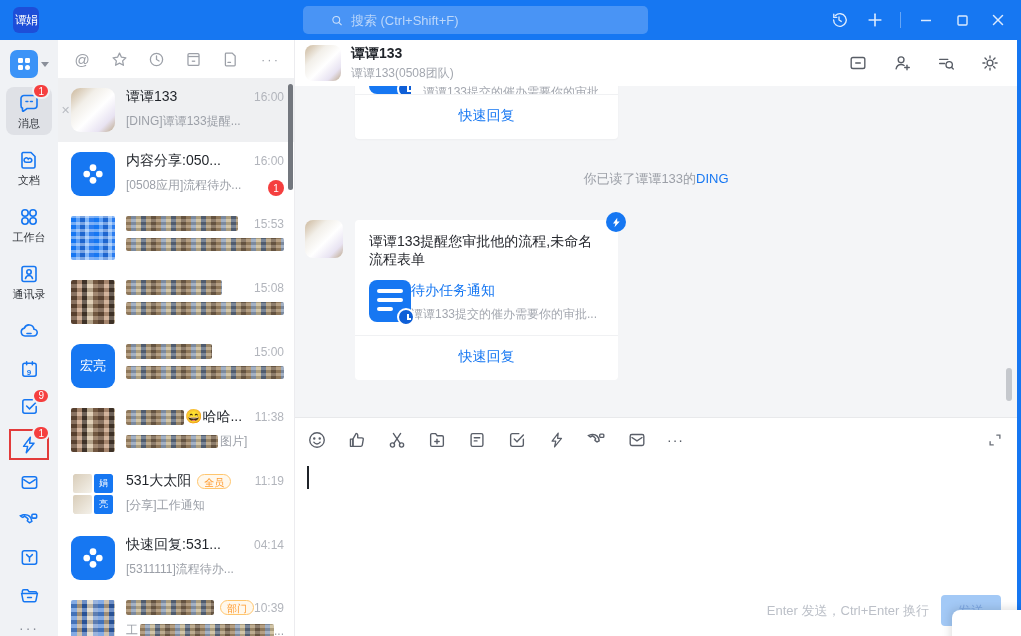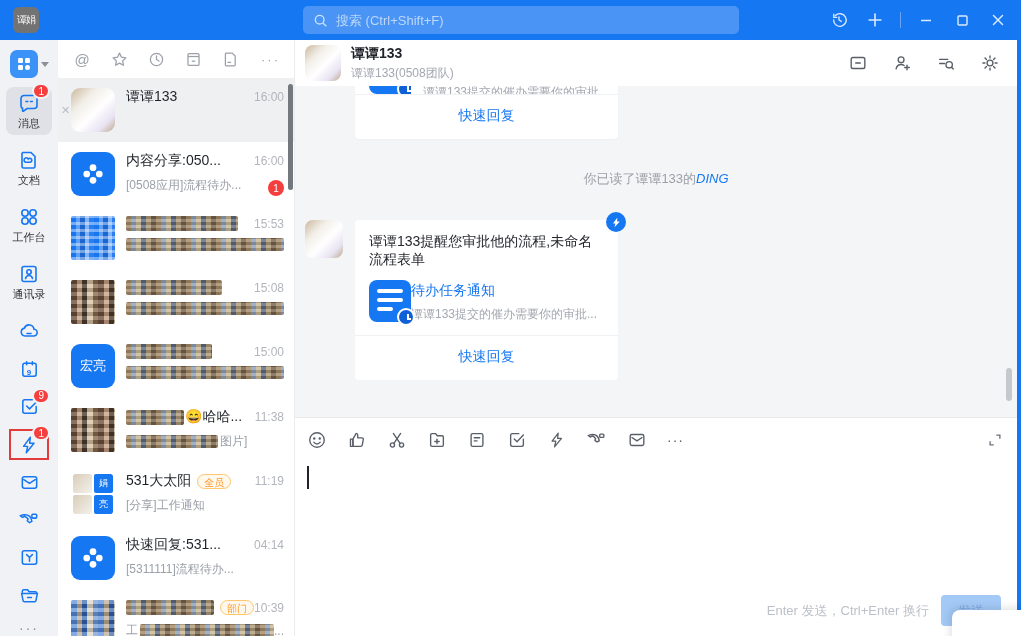--- a/index.html
+++ b/index.html
@@ -2,22 +2,22 @@
 <html><head>
 <meta charset="utf-8">
 <style>
   * { margin:0; padding:0; box-sizing:border-box; }
   html,body { width:1021px; height:636px; overflow:hidden; }
   body { font-family:"Liberation Sans", sans-serif; background:#fff; position:relative; }
   svg { display:block; }
 
   
   #topbar { position:absolute; left:0; top:0; width:1021px; height:40px; background:#1677f2; display:flex; align-items:center; z-index:5; }
-  .logo { width:26px; height:26px; margin-left:13px; background:#737373; border-radius:6px; color:#fff; font-size:10px; display:flex; align-items:center; justify-content:center; letter-spacing:-1px; overflow:hidden; }
-  .searchbox { position:absolute; left:303px; top:6px; width:436px; height:28px; background:rgba(255,255,255,.22); border-radius:5px; display:flex; align-items:center; padding:0 10px; }
+  .logo { width:26px; height:26px; margin-left:13px; background:#1d4ed8; border-radius:6px; color:#fff; font-size:12px; display:flex; align-items:center; justify-content:center; letter-spacing:-1px; overflow:hidden; }
+  .searchbox { position:absolute; left:303px; top:6px; width:345px; height:28px; background:rgba(255,255,255,.22); border-radius:5px; display:flex; align-items:center; padding:0 28px; }
   .searchbox input { background:transparent; border:none; outline:none; color:#eaf2fd; font-size:13px; margin-left:8px; width:340px; font-family:"Liberation Sans",sans-serif; }
   .searchbox input::placeholder { color:#bcd7fa; }
   .tb-right { position:absolute; right:8px; top:0; height:40px; display:flex; align-items:center; gap:6px; }
   .tb-btn { width:30px; height:30px; display:flex; align-items:center; justify-content:center; color:#dbeafe; cursor:pointer; border-radius:4px; }
   .tb-divider { width:1px; height:16px; background:rgba(255,255,255,.35); margin:0 4px; }
 
   
   #sidebar { position:absolute; left:0; top:40px; width:58px; height:596px; background:#f0f2f5; display:flex; flex-direction:column; align-items:center; }
   .side-avatar-wrap { margin-top:10px; display:flex; align-items:center; }
   .side-avatar { width:28px; height:28px; background:#3b93f7; border-radius:7px; display:flex; align-items:center; justify-content:center; }
@@ -90,21 +90,21 @@
   .todo-ic { width:42px; height:42px; background:#1677f2; border-radius:8px; position:relative; flex:none; }
   .todo-ic .bar { position:absolute; left:8px; right:8px; height:4px; background:#fff; border-radius:2px; }
   .todo-ic .b1 { top:9px; } .todo-ic .b2 { top:18px; } .todo-ic .b3 { top:27px; right:18px; }
   .todo-ic .clock { position:absolute; right:-4px; bottom:-4px; width:18px; height:18px; background:#0f5fd7; border:2px solid #fff; border-radius:50%; }
   .todo-ic .clock:after { content:""; position:absolute; left:8px; top:4px; width:1.5px; height:5px; background:#fff; }
   .todo-ic .clock:before { content:""; position:absolute; left:8px; top:8px; width:4px; height:1.5px; background:#fff; }
   .pc-ic { width:42px; height:12px; overflow:hidden; display:flex; align-items:flex-end; flex:none; }
   .pc-text { font-size:12px; color:#a3a7af; margin-left:12px; white-space:nowrap; overflow:hidden; height:10px; line-height:16px; width:190px; }
   .quick-reply { border-top:1px solid #f0f1f3; text-align:center; padding:12px 0 14px; color:#1677f2; font-size:14px; cursor:pointer; }
   .read-notice { position:absolute; top:84px; left:0; right:0; text-align:center; font-size:13px; color:#9ca0a8; }
-  .read-notice a { color:#1677f2; text-decoration:none; cursor:pointer;font-style:italic; }
+  .read-notice a { color:#1677f2; text-decoration:none; cursor:pointer; }
   .msg-row { position:absolute; left:10px; top:134px; display:flex; }
   .msg-avatar { width:38px; height:38px; border-radius:8px; flex:none; }
   .msg-card { margin-left:12px; position:relative; padding-top:0; }
   .mc-inner { padding:12px 14px 0; }
   .mc-text { font-size:14px; color:#26282e; line-height:18px; }
   .mc-todo { display:flex; margin-top:12px; margin-bottom:12px; }
   .mc-todo-meta { overflow:hidden; }
   .mc-todo-title { font-size:14px; color:#1677f2; margin-top:2px; }
   .mc-todo-desc { font-size:12px; color:#a3a7af; margin-top:6px; white-space:nowrap; overflow:hidden; text-overflow:ellipsis; max-width:195px; }
   .ding-badge { position:absolute; right:-8px; top:-8px; width:20px; height:20px; background:#1677f2; border-radius:50%; display:flex; align-items:center; justify-content:center; }
@@ -320,20 +320,23 @@
     </div>
 
     <div class="cl-items">
 
       <div class="chat-item selected">
         <span class="ci-close">✕</span>
         <div class="ci-avatar av-photo-light"></div>
         <div class="ci-line1">
             <span class="ci-name">谭谭133</span>
             <span class="ci-time">16:00</span>
+          </div>
+        <div class="ci-line2">
+            <span>[DING]谭谭133提醒...</span>
           </div>
       </div>
 
       <div class="chat-item">
         <div class="ci-avatar av-app">
           <svg width="26" height="26" viewBox="0 0 24 24" fill="#fff">
               <circle cx="12" cy="6.2" r="3.1"></circle>
               <circle cx="6.2" cy="12" r="3.1"></circle>
               <circle cx="17.8" cy="12" r="3.1"></circle>
               <circle cx="12" cy="17.8" r="3.1"></circle>

